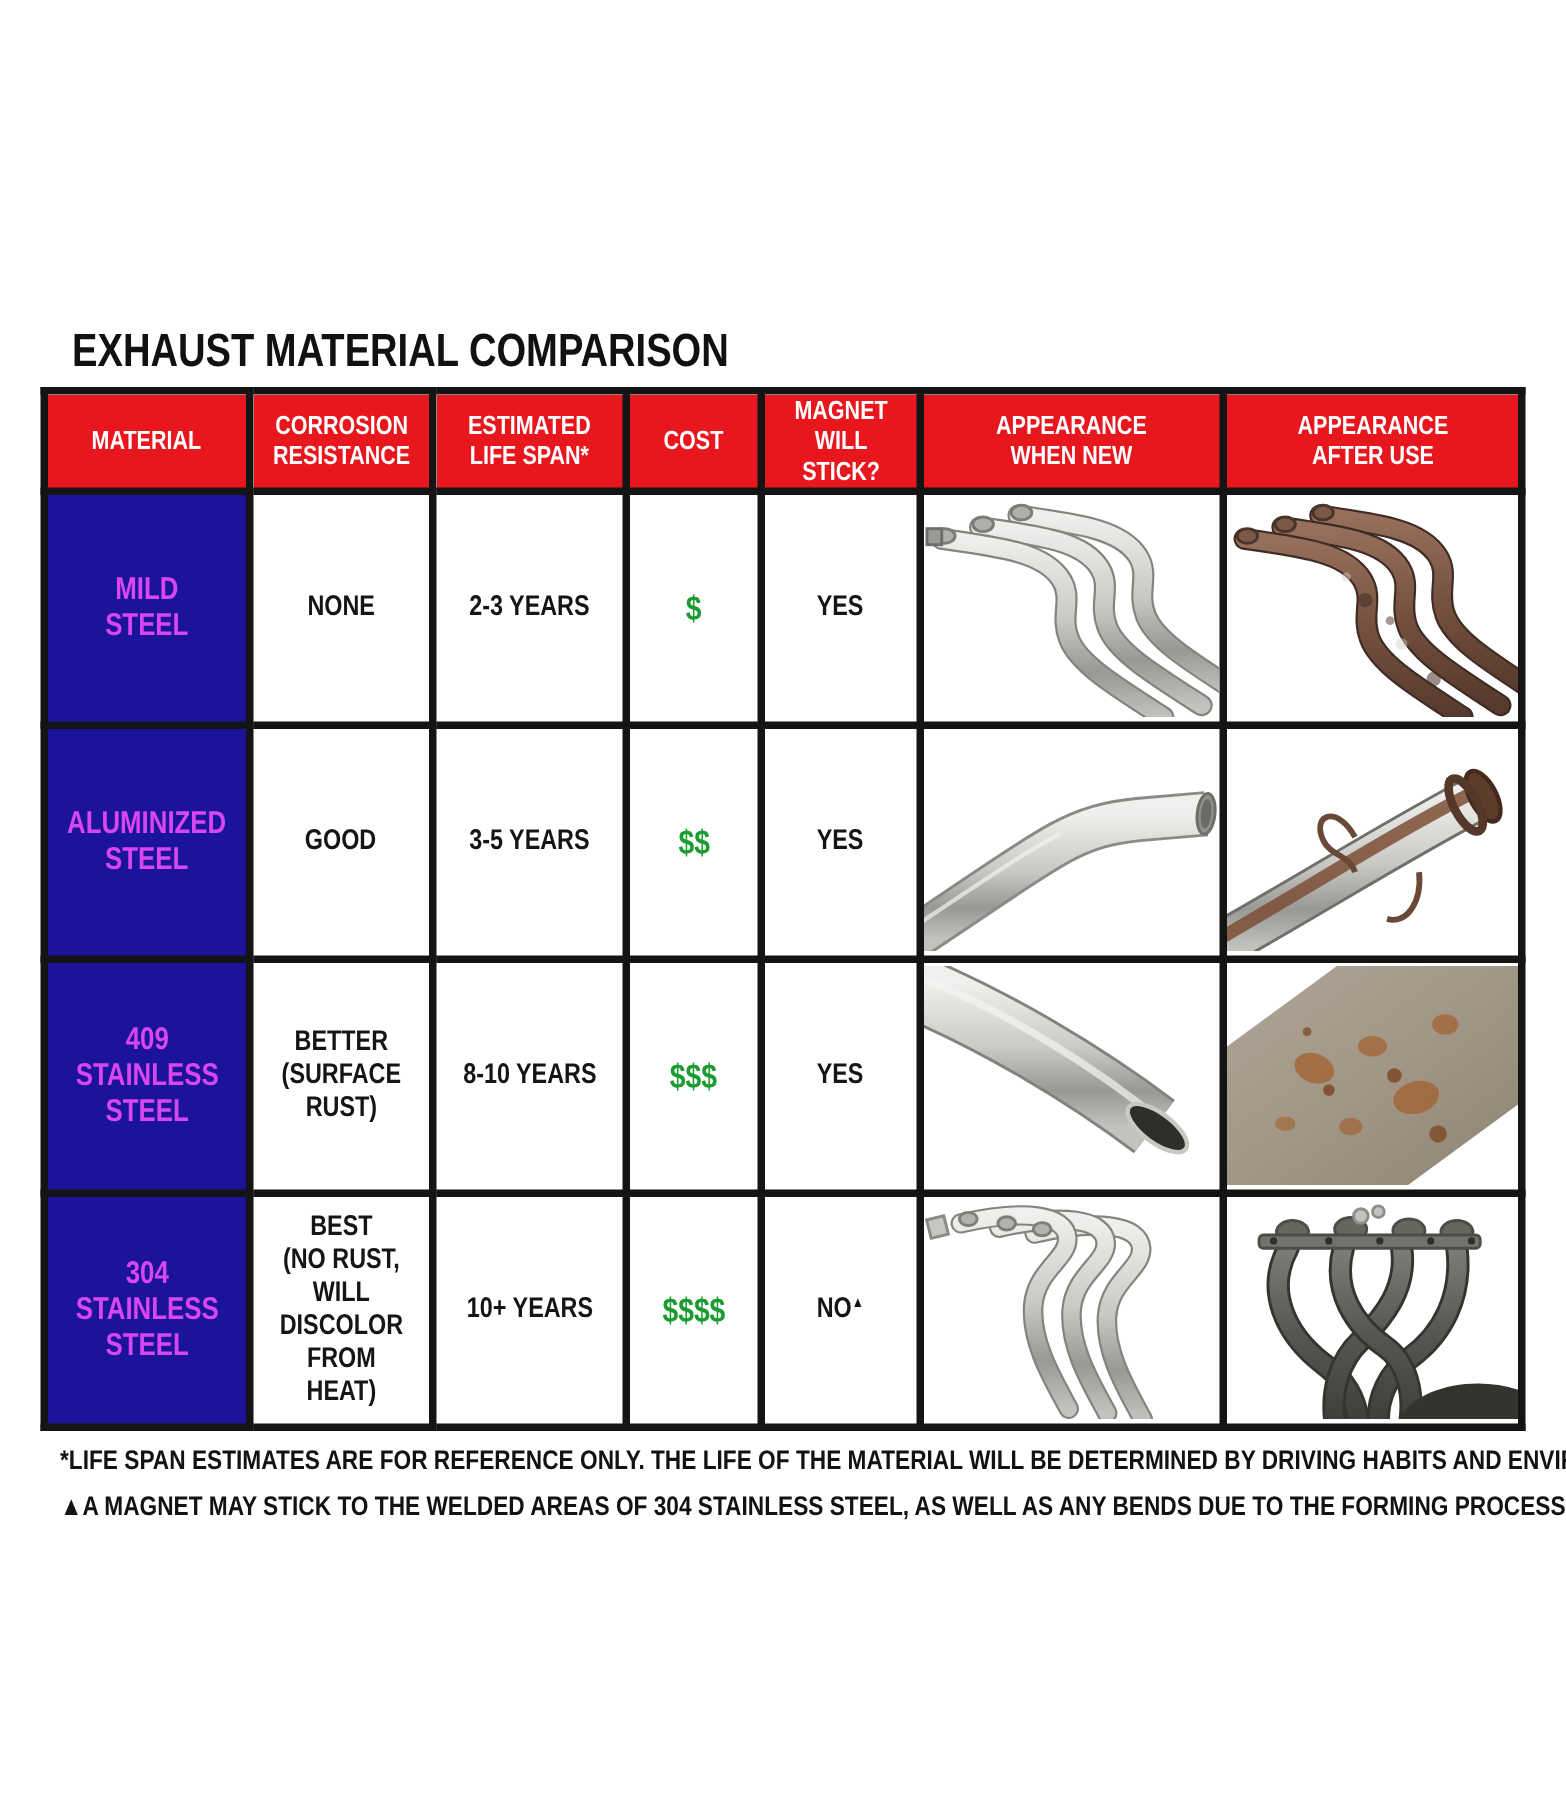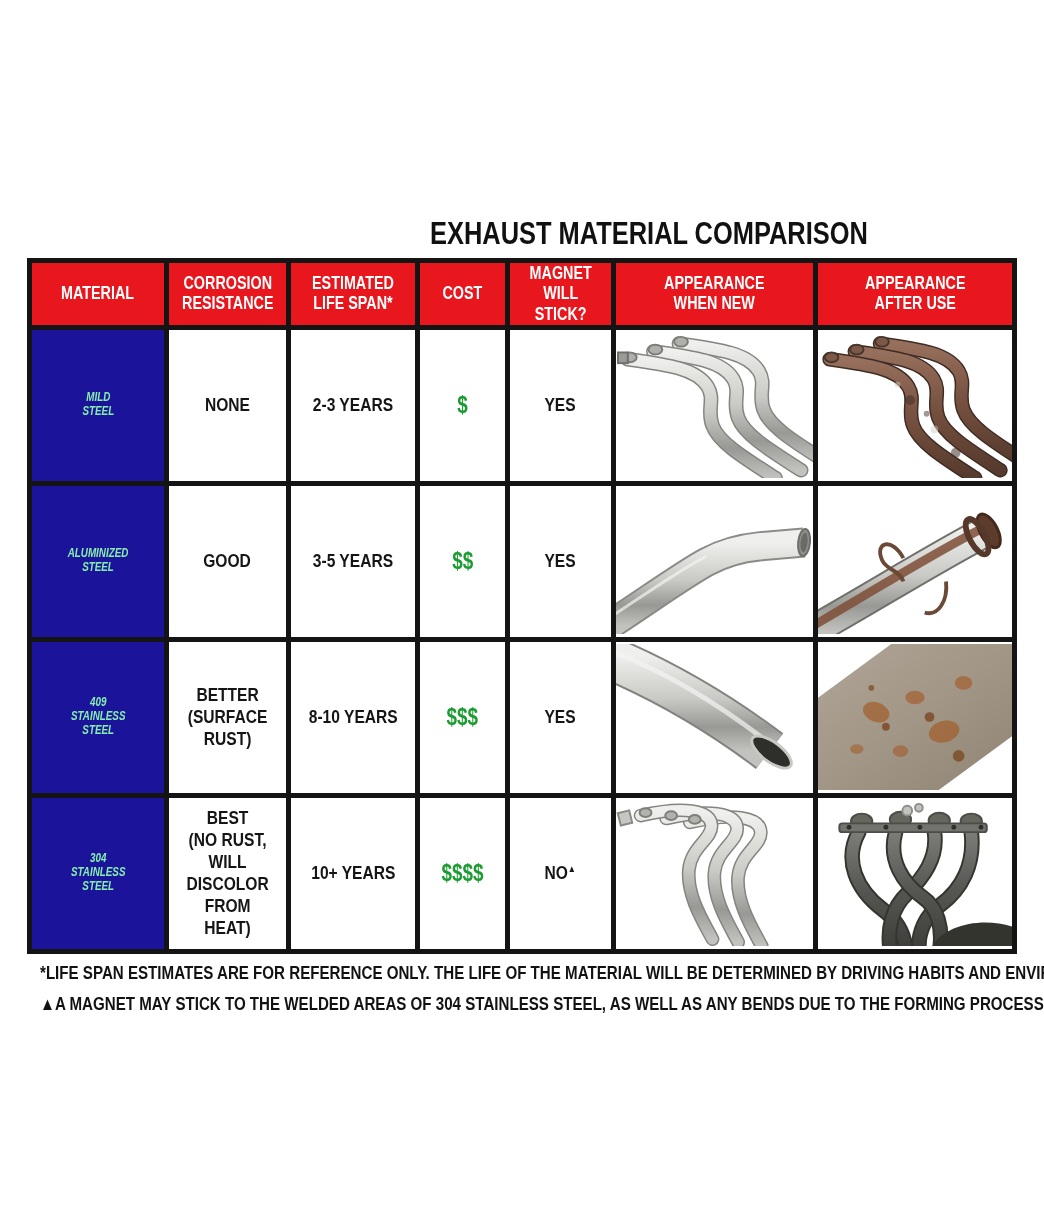--- a/index.html
+++ b/index.html
@@ -2,37 +2,37 @@
 <html><head>
 <meta charset="utf-8">
 <style>
   html,body { margin:0; padding:0; background:#ffffff; }
   body {
     width:1044px; height:1213px; position:relative; overflow:hidden;
     font-family:"Liberation Sans", sans-serif; color:#141414;
   }
   .page { position:absolute; inset:0; }
 
-  .title-wrap { position:absolute; top:216px; left:0; width:916px; text-align:right; }
+  .title-wrap { position:absolute; top:216px; left:0; width:916px; text-align:left; }
   .title-wrap .cnd {
     font-size:31px; font-weight:bold; color:#111111; letter-spacing:0;
   }
   .cnd { display:inline-block; transform:scaleX(0.82); transform-origin:center center; white-space:pre-line; line-height:1.16; }
 
   table.cmp {
     position:absolute; top:258px; left:27px; width:990px;
     border-collapse:collapse; table-layout:fixed; background:#ffffff;
   }
   .cmp th, .cmp td {
     border:5px solid #141414; padding:0; text-align:center; vertical-align:middle; overflow:hidden;
   }
   .cmp thead tr { height:59px; }
   .cmp tbody tr { height:156px; }
   .cmp th { background:#e8161d; color:#ffffff; font-size:17.5px; font-weight:bold; }
-  td.mat  { background:#1b149b; color:#86efac; font-size:12px; font-weight:bold;font-style:italic; }
+  td.mat  { background:#1b149b; color:#d946ef; font-size:21px; font-weight:bold; }
   td.txt  { background:#ffffff; color:#151515; font-size:19px;  font-weight:bold;text-align:center; }
   td.cost { color:#1b9c31; font-size:23px; }
   td.photo { background:#ffffff; }
   .sup { font-size:10px; vertical-align:7px; }
 
   .ph { width:100%; height:146px; }
   .ph svg { display:block; width:100%; height:100%; }
 
   .footnotes { position:absolute; top:961px; left:40px; width:1000px; }
   .fn {

